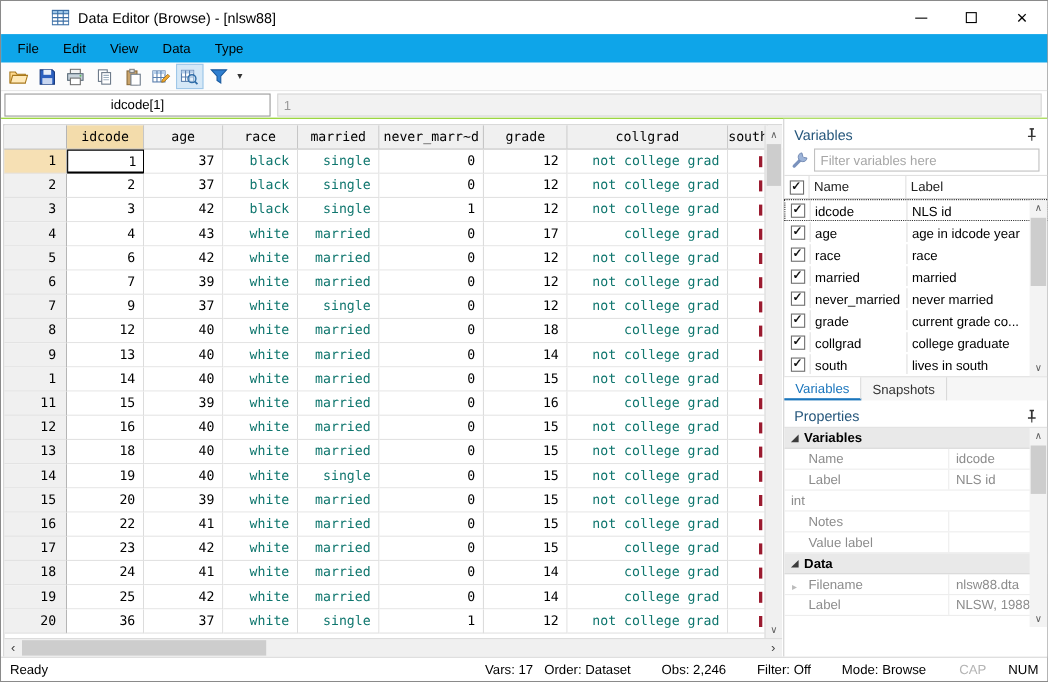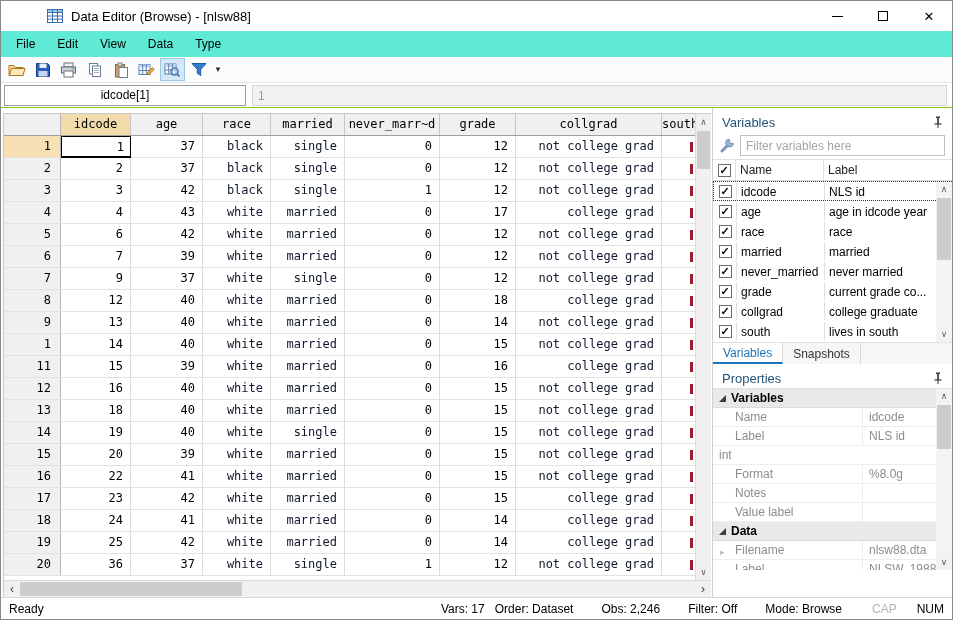--- a/index.html
+++ b/index.html
@@ -17,21 +17,21 @@
   
   .titlebar { height:30px; display:flex; align-items:center; background:#fff;padding-left:35px; }
   .titlebar .appicon { margin:0 8px 0 11px; width:16px; height:16px; }
   .titlebar .title { font-size:13px; }
   .winbtns { margin-left:auto; display:flex; height:30px; }
   .winbtn { width:46px; height:30px; display:flex; align-items:center; justify-content:center; font-size:13px; color:#000; }
   .maxglyph { width:10px; height:10px; border:1px solid #000; display:inline-block; }
   .minglyph { width:11px; height:0; border-top:1px solid #000; display:inline-block; }
 
   
-  .menubar { height:26px; display:flex; align-items:center; padding-left:4px; background:#5eead4; }
+  .menubar { height:26px; display:flex; align-items:center; padding-left:4px; background:#0ea5e9; }
   .menuitem { padding:4px 11px; font-size:12px; }
 
   
   .toolbar { height:26px; display:flex; align-items:center; padding-left:3px; background:#fcfcfc; border-bottom:1px solid #e3e3e3; }
   .tbtn { width:25px; height:23px; display:flex; align-items:center; justify-content:center; border:1px solid transparent; margin-right:1px; }
   .tbtn.active { background:#d5e8f7; border:1px solid #9fc7e8; }
   .tbtn svg { display:block; }
   .tb-dd { width:12px; height:23px; display:flex; align-items:center; justify-content:center; font-size:8px; color:#333; }
 
   
@@ -47,21 +47,21 @@
   .ghead { display:flex; height:22px; font-family:"DejaVu Sans Mono", monospace; font-size:12px; border-bottom:1px solid #9d9d9d; background:#f0f0f0; }
   .hcell { border-right:1px solid #c6c6c6; text-align:center; line-height:21px; background:#f0f0f0; overflow:hidden; white-space:nowrap; }
   .hcell.hl { background:#f3dcab; }
   .rnumh { width:57px; background:#f0f0f0; border-right:1px solid #b5b5b5; }
   .grow { display:flex; height:22px; font-family:"DejaVu Sans Mono", monospace; font-size:12px; }
   .rnum { width:57px; background:#f0f0f0; border-right:1px solid #b5b5b5; border-bottom:1px solid #e2e2e2; text-align:right; padding-right:9px; line-height:21px; }
   .rnum.hl { background:#f6e0b4; }
   .cell { border-right:1px solid #dcdcdc; border-bottom:1px solid #e2e2e2; text-align:right; padding-right:7px; line-height:21px; white-space:nowrap; overflow:hidden; background:#fff; }
   .c0{width:70px}.c1{width:72px}.c2{width:68px}.c3{width:74px}.c4{width:95px}.c5{width:76px}.c6{width:146px}.c7{width:36px}
   .cell.num { color:#000; }
-  .cell.lab { color:#0f172a; }
+  .cell.lab { color:#0f766e; }
   .cell.selcell { border:1px solid #000; border-bottom:2px solid #000; padding-right:6px; }
   .cell.south { position:relative; padding-right:0; }
   .sliver { position:absolute; right:4px; top:6px; width:3px; height:10px; background:#9b1b30; }
 
   
   .vscroll { position:absolute; top:0; right:0; width:16px; bottom:17px; background:#f0f0f0; border-left:1px solid #dcdcdc; }
   .vscroll .arr { height:16px; display:flex; align-items:center; justify-content:center; color:#606060; font-size:9px; }
   .vscroll .thumb { position:absolute; top:17px; left:1px; right:1px; height:38px; background:#cdcdcd; }
   .vscroll .arr.dn { position:absolute; bottom:0; left:0; right:0; }
   .hscroll { position:absolute; left:0; right:0; bottom:0; height:17px; background:#f0f0f0; border-top:1px solid #dcdcdc; }
@@ -627,24 +627,20 @@
               <div class="prop-value">idcode</div>
             </div>
             <div class="prop-row">
               <div class="prop-label">Label</div>
               <div class="prop-value">NLS id</div>
             </div>
             <div class="prop-row">
               <div class="prop-value">int</div>
             </div>
             <div class="prop-row">
-              <div class="prop-label">Format</div>
-              <div class="prop-value">%8.0g</div>
-            </div>
-            <div class="prop-row">
               <div class="prop-label">Notes</div>
               <div class="prop-value"></div>
             </div>
             <div class="prop-row">
               <div class="prop-label">Value label</div>
               <div class="prop-value"></div>
             </div>
             <div class="prop-section">
               <span class="exp-tri"></span>
               <span>Data</span>

